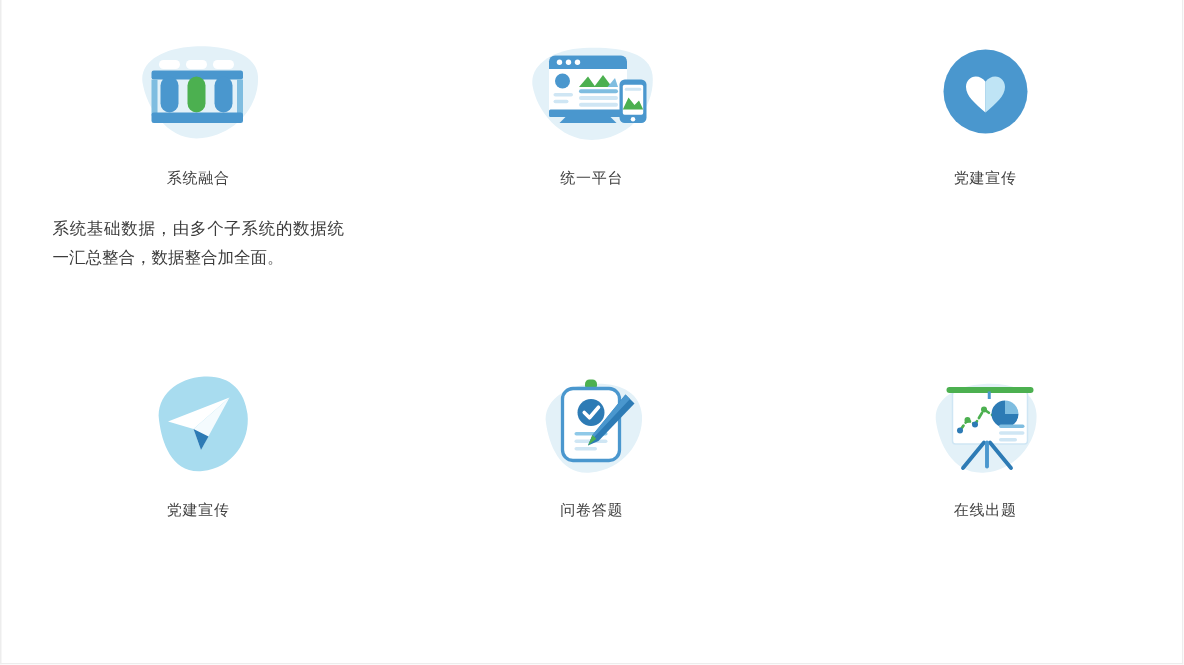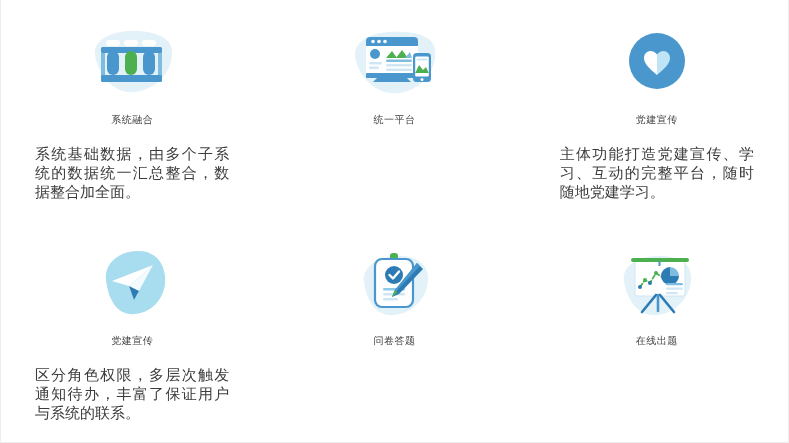--- a/index.html
+++ b/index.html
@@ -45,21 +45,21 @@
   .feature-title {
     margin-top: 12px;
     font-size: 10px;
     font-weight: normal;
     color: #404040;
     letter-spacing: 0.5px;
     line-height: 20px;
   }
   .feature-desc {
     margin-top: 14px;
-    font-size: 15px;
+    font-size: 11px;
     color: #3c3c3c;
     line-height: 19px;
     text-align: justify;
     text-align-last: left;
     width: 100%;
   }
 </style>
 </head>
 <body>
 
@@ -118,34 +118,32 @@
 
   <div class="feature-card">
     <div class="feature-icon">
       <svg width="90" height="66" viewBox="0 0 90 66">
         <circle cx="45" cy="32" r="28" fill="#4a97ce"></circle>
         <path d="M45 46 C38 40 32 35 32 29 C32 25 35 22 38.5 22 C41 22 43.5 23.3 45 25.5 L45 46 Z" fill="#ffffff"></path>
         <path d="M45 46 C52 40 58 35 58 29 C58 25 55 22 51.5 22 C49 22 46.5 23.3 45 25.5 L45 46 Z" fill="#bfe4f5"></path>
       </svg>
     </div>
     <div class="feature-title">党建宣传</div>
-    <div class="feature-desc">主体功能打造党建宣传、学习、互动的完整平台，随时随地党建学习。</div>
   </div>
 
   <div class="feature-card row-2">
     <div class="feature-icon">
       <svg width="90" height="70" viewBox="0 0 90 70">
         <path d="M19 32 C17 16 31 4 49 3 C66 2 76 12 78 28 C80 46 68 64 48 66 C28 68 21 48 19 32 Z" fill="#a8dcef"></path>
         <path d="M66 17 L25 33 L42 38 Z" fill="#ffffff"></path>
         <path d="M66 17 L42 38 L47 52 Z" fill="#f4fbfe"></path>
         <path d="M42 38 L47 52 L52 43 Z" fill="#2d7bb5"></path>
       </svg>
     </div>
     <div class="feature-title">党建宣传</div>
-    <div class="feature-desc">区分角色权限，多层次触发通知待办，丰富了保证用户与系统的联系。</div>
   </div>
 
   <div class="feature-card row-2">
     <div class="feature-icon">
       <svg width="90" height="72" viewBox="0 0 90 72">
         <path d="M15 35 C13 21 27 10 46 9 C65 8 78 15 79 30 C80 48 66 66 45 68 C25 70 17 50 15 35 Z" fill="#e3f1f8"></path>
         <path d="M37 12 h16 a7 7 0 0 1 -16 0 Z" fill="#4cb050"></path>
         <rect x="41" y="6" width="8" height="7" rx="3" fill="#4cb050"></rect>
         <rect x="26" y="12" width="38" height="48" rx="7" fill="#ffffff" stroke="#4a97ce" stroke-width="2.2"></rect>
         <circle cx="45" cy="28" r="9" fill="#2d7bb5"></circle>

